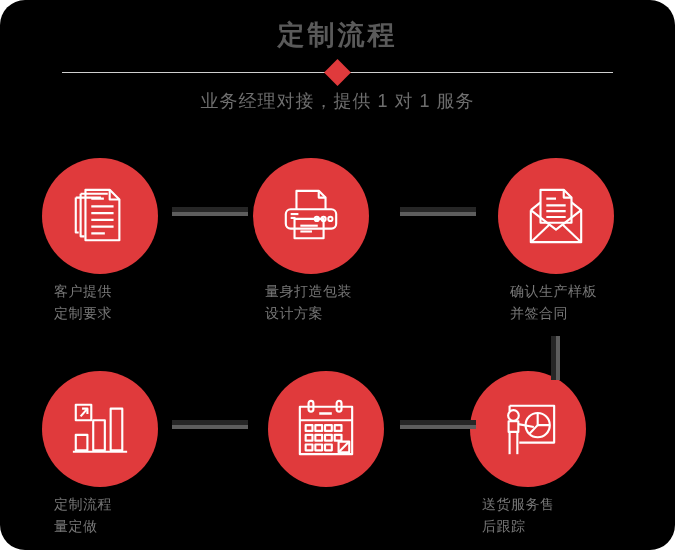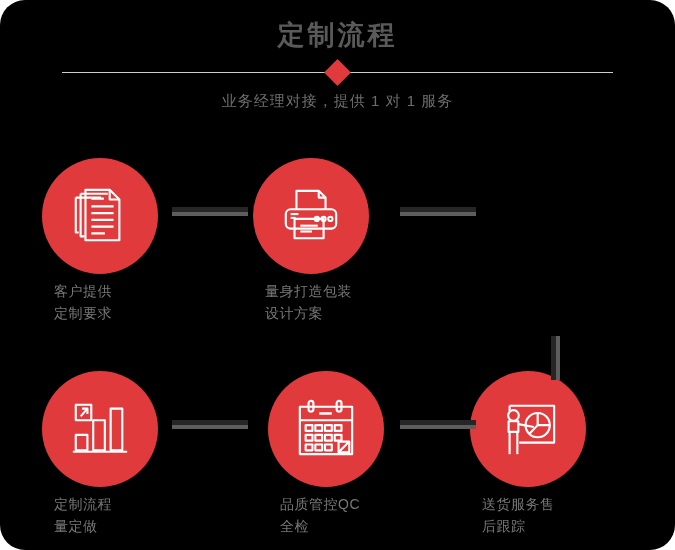--- a/index.html
+++ b/index.html
@@ -57,21 +57,21 @@
     margin-top: -9.5px;
     background: #e03a3c;
     transform: rotate(45deg);
   }
   .subtitle {
     position: absolute;
     left: 0;
     top: 90px;
     width: 675px;
     text-align: center;
-    font-size: 15px;
+    font-size: 18px;
     color: #6e6e6e;
     letter-spacing: 1px;
     line-height: 22px;
   }
 
   
   .step {
     position: absolute;
     width: 116px;
     height: 116px;
@@ -210,20 +210,43 @@
           <circle cx="38" cy="35" r="2.2"></circle>
           <circle cx="45" cy="35" r="2.2"></circle>
           <circle cx="52" cy="35" r="2.2"></circle>
         </g>
       </svg>
     </div>
     <div class="caption">量身打造包装
 设计方案</div>
   </div>
 
+  <div class="step" style="left:498px; top:158px;">
+    <div class="circle">
+      <svg viewBox="0 0 64 64">
+        <g fill="none" stroke="#ffffff" stroke-width="2.2" stroke-linejoin="round">
+          <path d="M16 5 h24 l8 8 v26 h-32 z"></path>
+          <path d="M40 5 v8 h8"></path>
+          <path d="M6 26 v33 h52 v-33 l-10 -8"></path>
+          <path d="M6 26 l10 -8"></path>
+          <path d="M6 26 L32 46 L58 26"></path>
+          <path d="M6 59 L25 41"></path>
+          <path d="M58 59 L39 41"></path>
+        </g>
+        <g stroke="#ffffff" stroke-width="2.2" stroke-linecap="butt">
+          <line x1="22" y1="14" x2="32" y2="14"></line>
+          <line x1="22" y1="21" x2="42" y2="21"></line>
+          <line x1="22" y1="27" x2="42" y2="27"></line>
+          <line x1="22" y1="33" x2="42" y2="33"></line>
+        </g>
+      </svg>
+    </div>
+    <div class="caption">确认生产样板
+并签合同</div>
+  </div>
 
   <div class="step" style="left:42px; top:371px;">
     <div class="circle">
       <svg viewBox="0 0 64 64">
         <g fill="none" stroke="#ffffff" stroke-width="2.2" stroke-linejoin="round">
           <rect x="7" y="7" width="16" height="16"></rect>
           <path d="M12 19 L19 11"></path>
           <path d="M13.5 11 H19 V16.5"></path>
           <rect x="7" y="38" width="12" height="16"></rect>
           <rect x="25" y="23" width="12" height="31"></rect>
@@ -254,22 +277,20 @@
           <rect x="31" y="38" width="7" height="6"></rect>
           <rect x="41" y="38" width="7" height="6"></rect>
           <rect x="11" y="48" width="7" height="6"></rect>
           <rect x="21" y="48" width="7" height="6"></rect>
           <rect x="31" y="48" width="7" height="6"></rect>
           <rect x="45" y="45" width="11" height="11"></rect>
           <line x1="45" y1="56" x2="56" y2="45"></line>
         </g>
       </svg>
     </div>
-    <div class="caption">品质管控QC
-全检</div>
   </div>
 
   <div class="step" style="left:470px; top:371px;">
     <div class="circle">
       <svg viewBox="0 0 64 64">
         <g fill="none" stroke="#ffffff" stroke-width="2.2" stroke-linejoin="round">
           <path d="M13 8 h46 v38 h-36"></path>
           <path d="M13 8 v6"></path>
           <circle cx="17" cy="18" r="5.5"></circle>
           <path d="M12 24 h10 v11 h-10 z"></path>

